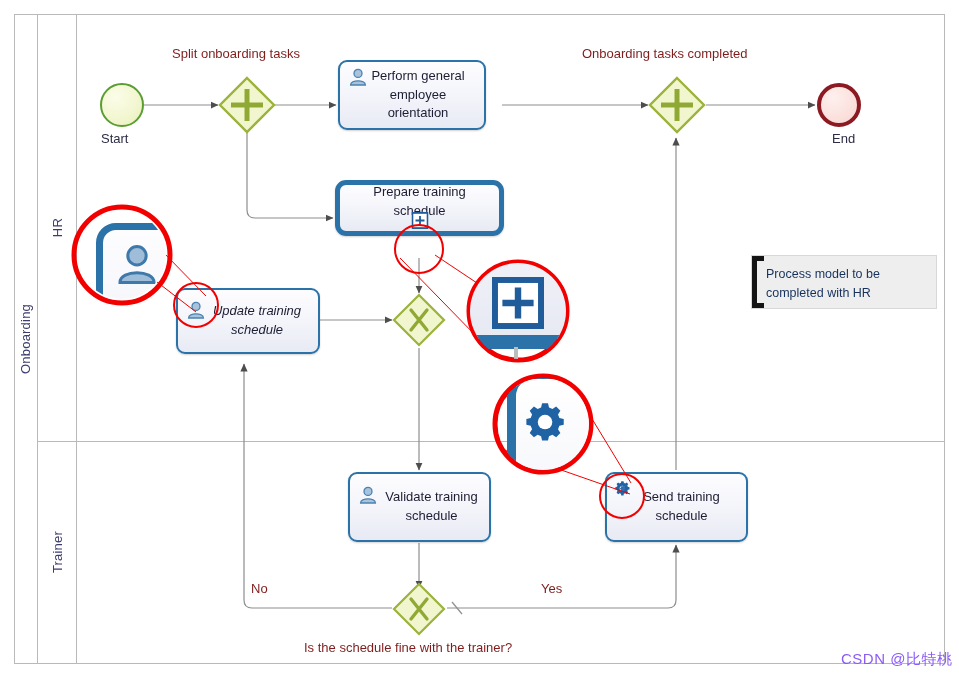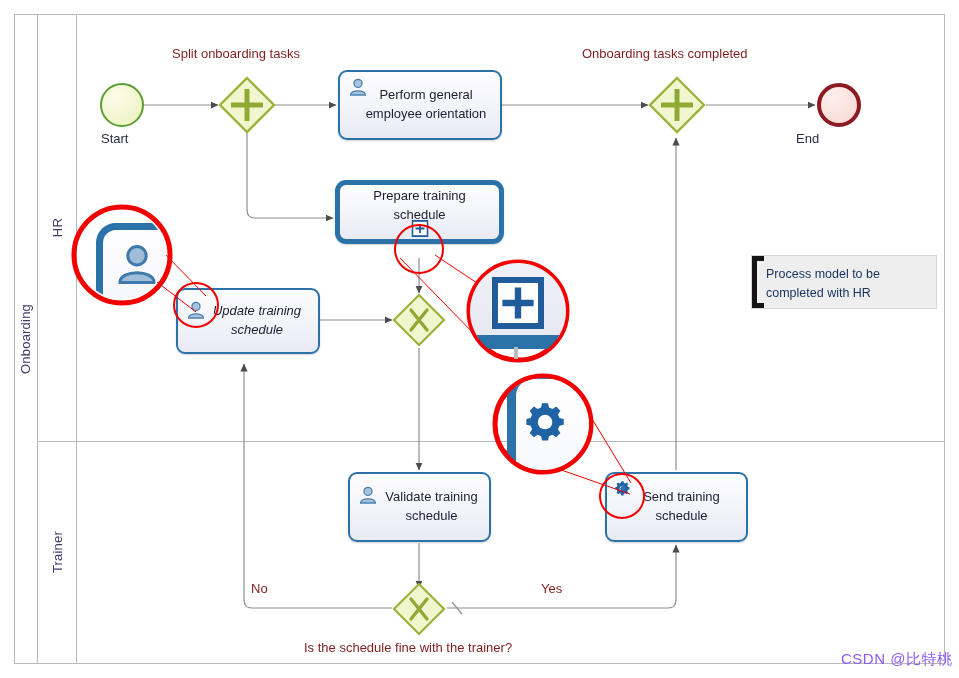--- a/index.html
+++ b/index.html
@@ -181,21 +181,21 @@
       <path d="M676,470 L676,138"></path>
     </g>
 
     <path d="M452,602 L462,614" stroke="#8e8e8e" stroke-width="1.2" fill="none"></path>
   </svg>
 
   <div class="event start" style="left:100px;top:83px;width:44px;height:44px;"></div>
   <div class="lbl elem" style="left:101px;top:131px;">Start</div>
 
   <div class="event end" style="left:817px;top:83px;width:44px;height:44px;"></div>
-  <div class="lbl elem" style="left:796px;top:131px;text-align:right;">End</div>
+  <div class="lbl elem" style="left:832px;top:131px;text-align:right;">End</div>
 
   <svg class="gw" style="left:218px;top:76px;width:58px;height:58px;" viewBox="0 0 58 58">
     <polygon points="29,2 56,29 29,56 2,29" fill="#f2f6cf" stroke="#9bb23b" stroke-width="2.4"></polygon>
     <path d="M29,13 L29,45 M13,29 L45,29" stroke="#8fa934" stroke-width="5" stroke-linecap="butt"></path>
   </svg>
   <div class="lbl" style="left:172px;top:46px;">Split onboarding tasks</div>
 
   <svg class="gw" style="left:648px;top:76px;width:58px;height:58px;" viewBox="0 0 58 58">
     <polygon points="29,2 56,29 29,56 2,29" fill="#f2f6cf" stroke="#9bb23b" stroke-width="2.4"></polygon>
     <path d="M29,13 L29,45 M13,29 L45,29" stroke="#8fa934" stroke-width="5" stroke-linecap="butt"></path>
@@ -209,29 +209,29 @@
 
   <svg class="gw" style="left:392px;top:582px;width:54px;height:54px;" viewBox="0 0 54 54">
     <polygon points="27,2 52,27 27,52 2,27" fill="#f2f6cf" stroke="#9bb23b" stroke-width="2.2"></polygon>
     <path d="M19,17 L35,37 M35,17 L19,37" stroke="#8fa934" stroke-width="3.4" stroke-linecap="round"></path>
   </svg>
   <div class="lbl" style="left:304px;top:640px;">Is the schedule fine with the trainer?</div>
 
   <div class="lbl" style="left:251px;top:581px;">No</div>
   <div class="lbl" style="left:541px;top:581px;">Yes</div>
 
-  <div class="task" style="left:338px;top:70px;width:164px;height:70px;">
+  <div class="task" style="left:338px;top:60px;width:148px;height:70px;">
     <svg class="task-icon" viewBox="0 0 20 20" style="left:8px;top:5px;">
       <circle cx="10" cy="6.4" r="4" fill="#a9c3dd" stroke="#4a82b0" stroke-width="1.3"></circle>
       <path d="M2.6,18 C2.6,12.4 17.4,12.4 17.4,18 z" fill="#a9c3dd" stroke="#4a82b0" stroke-width="1.3"></path>
     </svg>
     <span class="task-label" style="padding-left:18px;">Perform general employee orientation</span>
   </div>
 
-  <div class="task sub" style="left:335px;top:180px;width:169px;height:64px;">
+  <div class="task sub" style="left:335px;top:180px;width:169px;height:56px;">
     <span class="task-label" style="margin-bottom:12px;">Prepare training schedule</span>
     <svg class="marker-plus" viewBox="0 0 17 17">
       <rect x="0.9" y="0.9" width="15.2" height="15.2" fill="#ffffff" stroke="#1f5c99" stroke-width="1.8"></rect>
       <path d="M8.5,4 L8.5,13 M4,8.5 L13,8.5" stroke="#1f5c99" stroke-width="1.8"></path>
     </svg>
   </div>
 
   <div class="task" style="left:176px;top:288px;width:144px;height:66px;">
     <svg class="task-icon" viewBox="0 0 20 20" style="left:8px;top:10px;">
       <circle cx="10" cy="6.4" r="4" fill="#a9c3dd" stroke="#4a82b0" stroke-width="1.3"></circle>

